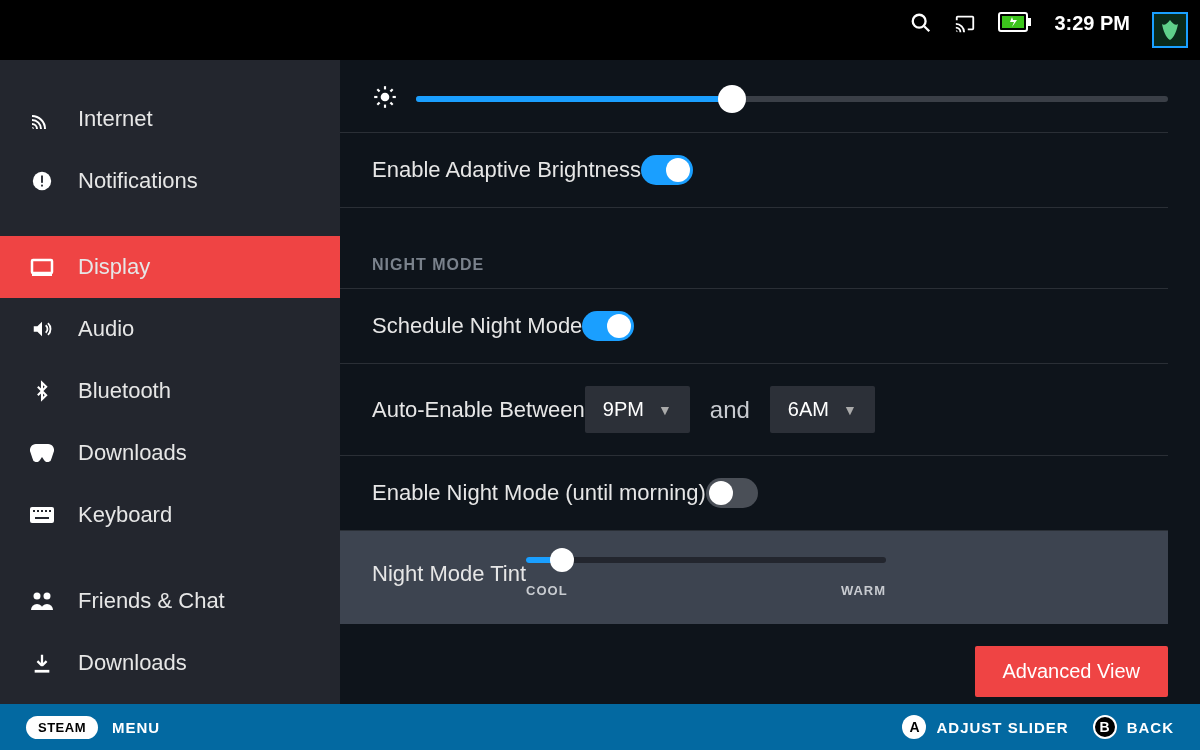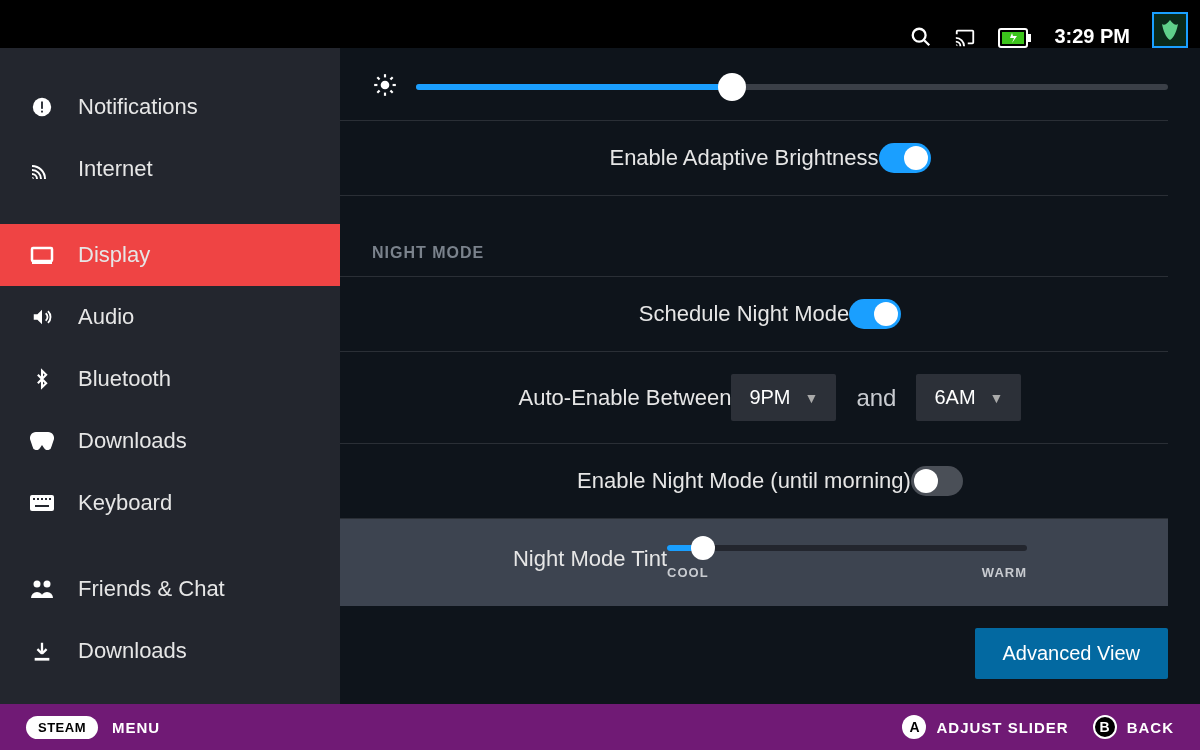--- a/index.html
+++ b/index.html
@@ -8,23 +8,24 @@
     background: #000;
     font-family: "Motiva Sans", -apple-system, BlinkMacSystemFont, "Segoe UI", Arial, sans-serif;
     color: #e6e6e6;
     overflow: hidden;
   }
   .root { display: flex; flex-direction: column; width: 100%; height: 100%; }
 
   
   .statusbar {
     height: 48px; width: 100%;
-    display: flex; align-items: flex-end; justify-content: flex-end;
+    display: flex; align-items: flex-start; justify-content: flex-end;
     padding-right: 12px; gap: 22px;
     background: #000;
+    margin-top: 12px;
   }
   .statusbar .sb-icon { display: inline-flex; align-items: center; justify-content: center; color: #fff; }
   .statusbar .sb-time { font-size: 20px; font-weight: 600; color: #fff; }
   .avatar {
     width: 36px; height: 36px; border: 2px solid #1a9fff; background: #0a2a1a;
     display: flex; align-items: center; justify-content: center;
   }
   .avatar svg { width: 24px; height: 24px; }
 
   
@@ -51,21 +52,21 @@
     height: 1px; background: #3a3f47; margin: 12px 28px;
   }
 
   
   .content {
     flex: 1; background: #0e141b;
     padding: 0 32px 0 0;
     display: flex; flex-direction: column;
   }
   .row {
-    display: flex; align-items: center; justify-content: center;
+    display: flex; align-items: center; justify-content: flex-start;
     padding: 22px 0 22px 32px;
     border-bottom: 1px solid #2a2f36;
     font-size: 22px;
   }
   .row .label { color: #e6e6e6; }
   .row.highlight {
     background: #3d4450; border-bottom: none;
     margin-left: 0; padding-left: 32px;
     padding-top: 18px; padding-bottom: 26px;
   }
@@ -97,21 +98,21 @@
   .slider .fill {
     position: absolute; left: 0; height: 6px;
     background: #1a9fff; border-radius: 3px;
   }
   .slider .thumb {
     position: absolute; width: 28px; height: 28px;
     background: #fff; border-radius: 50%;
     top: 50%; transform: translate(-50%, -50%);
   }
 
-  .tint-wrap { display: flex; flex-direction: column; width: 360px; gap: 6px; }
+  .tint-wrap { display: flex; flex-direction: column; width: 360px; gap: 12px; }
   .tint-slider { position: relative; height: 22px; display:flex; align-items:center; }
   .tint-slider .track {
     position:absolute; left:0; right:0; height:6px; background:#23262e; border-radius:3px;
   }
   .tint-slider .fill {
     position:absolute; left:0; height:6px; background:#1a9fff; border-radius:3px;
   }
   .tint-slider .thumb {
     position:absolute; width:24px; height:24px; background:#fff; border-radius:50%;
     top:50%; transform:translate(-50%,-50%);
@@ -142,28 +143,28 @@
     cursor: pointer;
   }
   .dropdown .chev { font-size: 14px; color: #aaa; }
 
   
   .adv-row {
     display: flex; justify-content: flex-end;
     padding: 22px 0 0 0;
   }
   .adv-btn {
-    background: #0369a1; padding: 14px 28px;
+    background: #ef4444; padding: 14px 28px;
     font-size: 20px; color: #fff; border-radius: 2px;
     cursor: pointer;
   }
 
   
   .footerbar {
-    height: 46px; background: #701a75;
+    height: 46px; background: #0369a1;
     display: flex; align-items: center; justify-content: space-between;
     padding: 0 26px 0 26px;
   }
   .footer-left { display: flex; align-items: center; gap: 14px; }
   .pill {
     background: #fff; color: #000; font-size: 13px; font-weight: 700;
     padding: 4px 12px; border-radius: 12px; letter-spacing: 0.5px;
   }
   .footer-label { font-size: 15px; font-weight: 600; letter-spacing: 1px; color: #fff; }
   .footer-right { display: flex; align-items: center; gap: 24px; }
@@ -207,36 +208,36 @@
         </svg>
     </span>
   </div>
 
   <div class="middle">
 
     <div class="sidebar">
 
       <div class="sb-item">
         <span class="icon">
+          <svg width="24" height="24" viewBox="0 0 24 24" fill="white">
+              <path d="M2 20a2 2 0 0 0 2 2 2 2 0 0 0-2-2zm0-4v2a4 4 0 0 1 4 4h2a6 6 0 0 0-6-6zm0-4v2a8 8 0 0 1 8 8h2A10 10 0 0 0 2 12zm0-4v2a12 12 0 0 1 12 12h2A14 14 0 0 0 2 8z"></path>
+            </svg>
+        </span>
+        <span>Internet</span>
+      </div>
+
+      <div class="sb-item">
+        <span class="icon">
           <svg width="22" height="22" viewBox="0 0 24 24" fill="white">
               <circle cx="12" cy="12" r="10"></circle>
               <rect x="11" y="6" width="2" height="8" fill="#23262e"></rect>
               <rect x="11" y="16" width="2" height="2" fill="#23262e"></rect>
             </svg>
         </span>
         <span>Notifications</span>
-      </div>
-
-      <div class="sb-item">
-        <span class="icon">
-          <svg width="24" height="24" viewBox="0 0 24 24" fill="white">
-              <path d="M2 20a2 2 0 0 0 2 2 2 2 0 0 0-2-2zm0-4v2a4 4 0 0 1 4 4h2a6 6 0 0 0-6-6zm0-4v2a8 8 0 0 1 8 8h2A10 10 0 0 0 2 12zm0-4v2a12 12 0 0 1 12 12h2A14 14 0 0 0 2 8z"></path>
-            </svg>
-        </span>
-        <span>Internet</span>
       </div>
 
       <div class="sb-sep"></div>
 
       <div class="sb-item active">
         <span class="icon">
           <svg width="24" height="24" viewBox="0 0 24 24" fill="none" stroke="white" stroke-width="2.5">
               <rect x="2" y="5" width="20" height="13" rx="1"></rect>
               <line x1="2" y1="20" x2="22" y2="20" stroke-width="2"></line>
             </svg>

